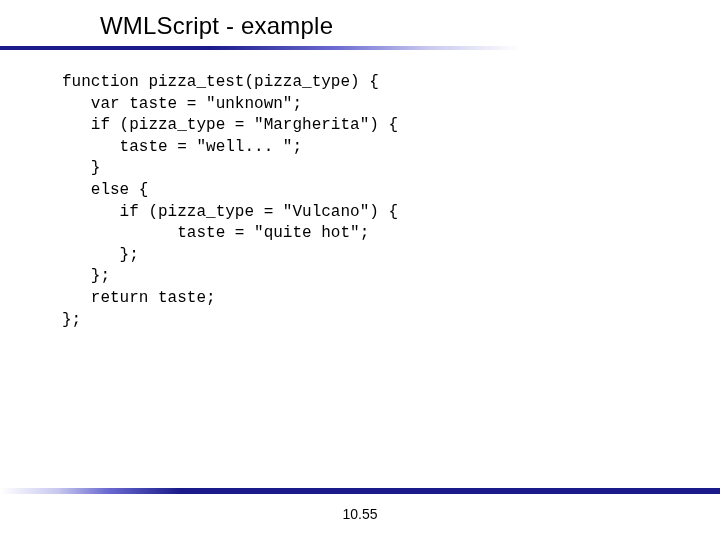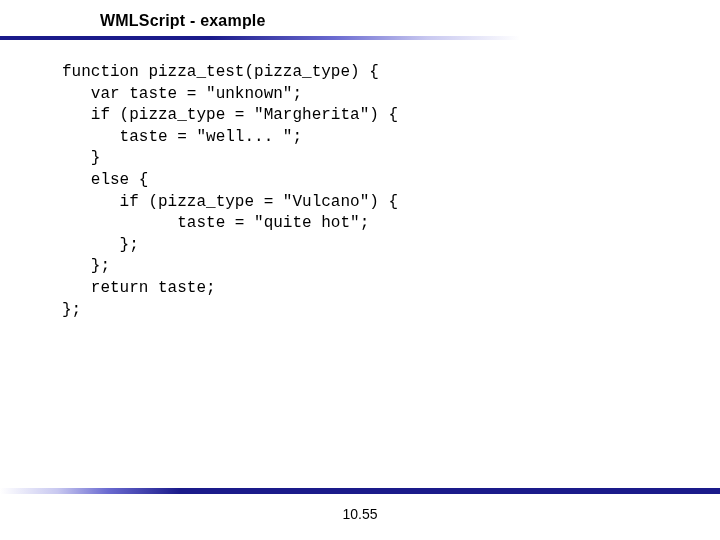--- a/index.html
+++ b/index.html
@@ -8,22 +8,22 @@
     height: 540px;
     background: #ffffff;
     font-family: Arial, Helvetica, sans-serif;
     position: relative;
     overflow: hidden;
   }
   .title-area {
     padding: 12px 0 0 100px;
   }
   .title {
-    font-size: 16px;
-    font-weight: bold;
+    font-size: 24px;
+    font-weight: normal;
     color: #000;
     letter-spacing: 0.2px;
   }
   .title-rule {
     margin-top: 6px;
     height: 4px;
     width: 620px;
     margin-left: -100px;
     padding-left: 100px;
     background: linear-gradient(to right,

